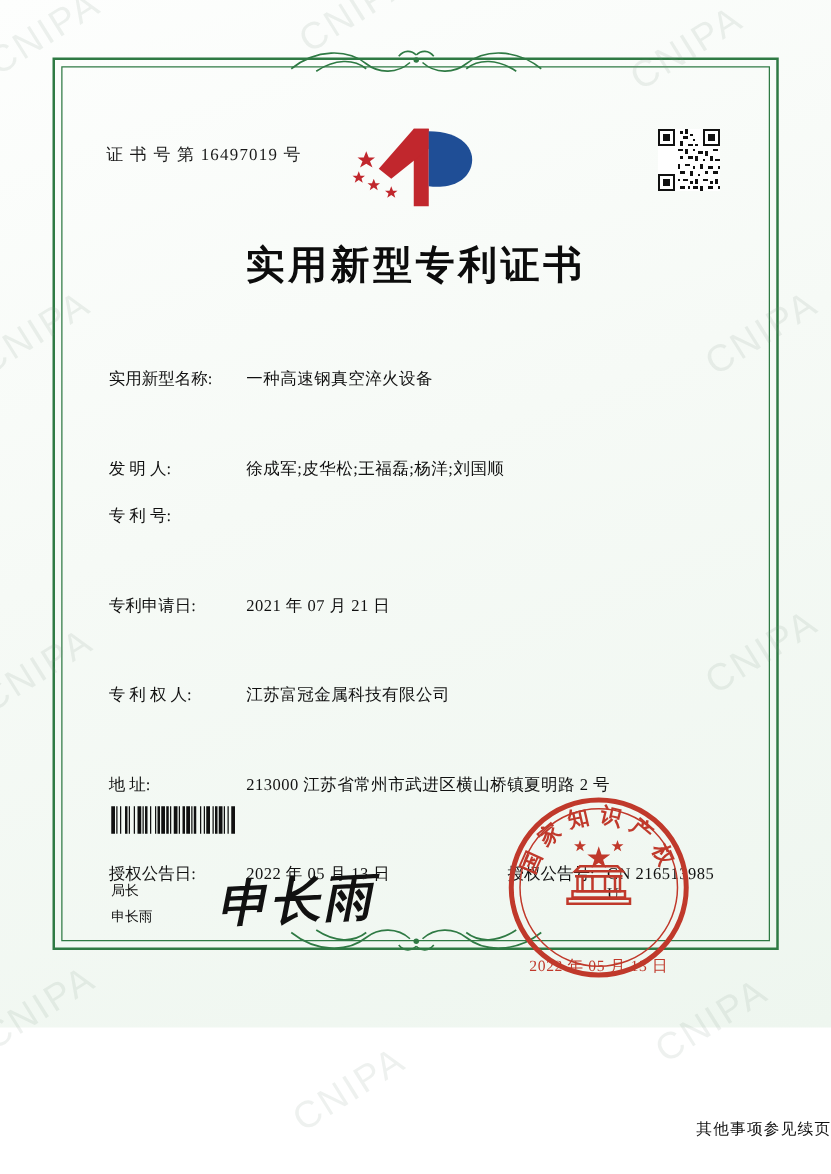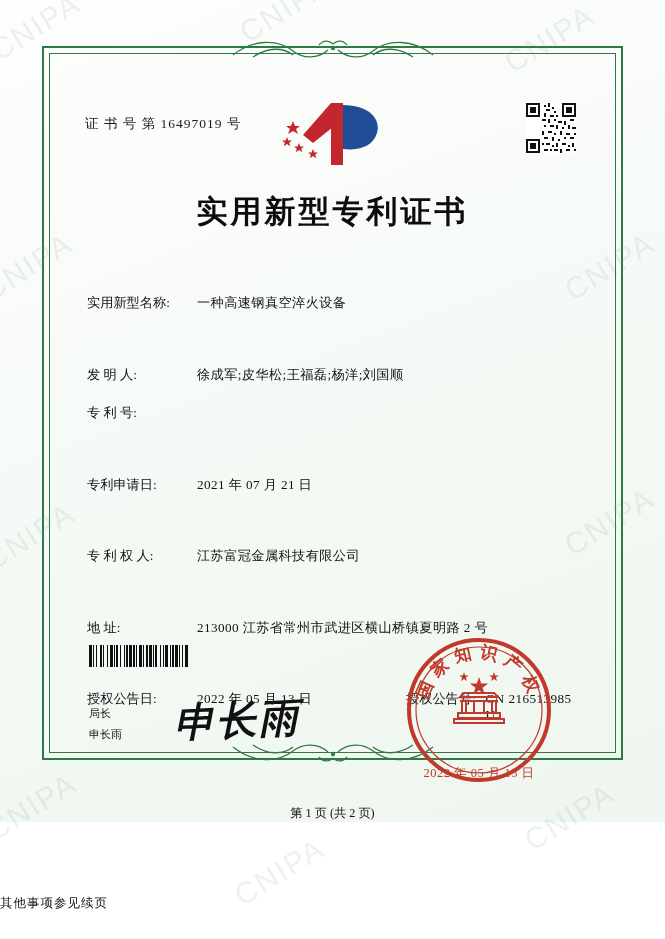--- a/index.html
+++ b/index.html
@@ -254,21 +254,21 @@
     top: 752px;
     text-align: center;
     font-size: 12.2px;
     color: #111;
   }
   .footer-note {
     position: absolute;
     left: 0;
     right: 0;
     top: 895px;
-    text-align: left;
+    text-align: right;
     font-size: 12.5px;
     color: #111;
     letter-spacing: 1px;
     z-index: 6;
   }
 </style>
 </head>
 <body>
 
 <div class="sheet">
@@ -528,21 +528,20 @@
         <defs>
           <path id="sealArc" d="M 75,75 m -52,0 a 52,52 0 1,1 104,0"></path>
         </defs>
         <text font-family="DejaVu Serif, serif" font-size="17" font-weight="bold" fill="#c0392b" letter-spacing="7">
           <textPath href="#sealArc" startOffset="6%">国家知识产权局</textPath>
         </text>
       </svg>
     </div>
     <div class="seal-date">2022 年 05 月 13 日</div>
 
-    <div class="page-no">第 1 页 (共 2 页)</div>
 
   </div>
 
   <div class="footer-note">其他事项参见续页</div>
 </div>
 
 <div class="watermarks" id="wm-layer">
     <div class="wm" style="left: -14px; top: 10px;">CNIPA</div>
     <div class="wm" style="left: 235px; top: -8px;">CNIPA</div>
     <div class="wm" style="left: 500px; top: 22px;">CNIPA</div>

